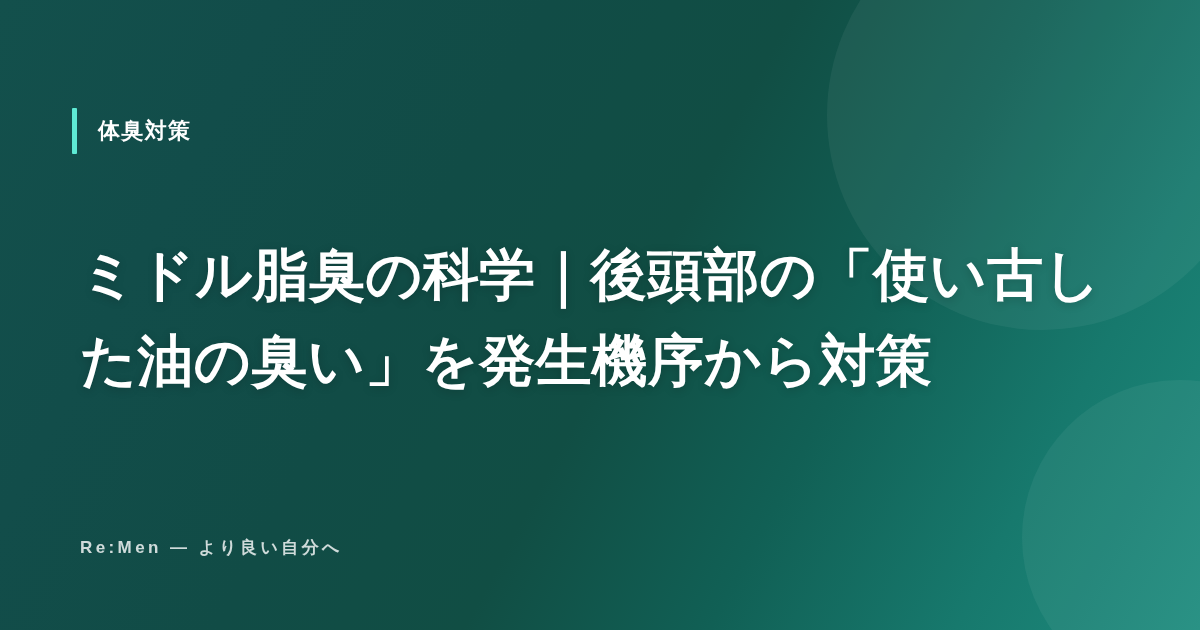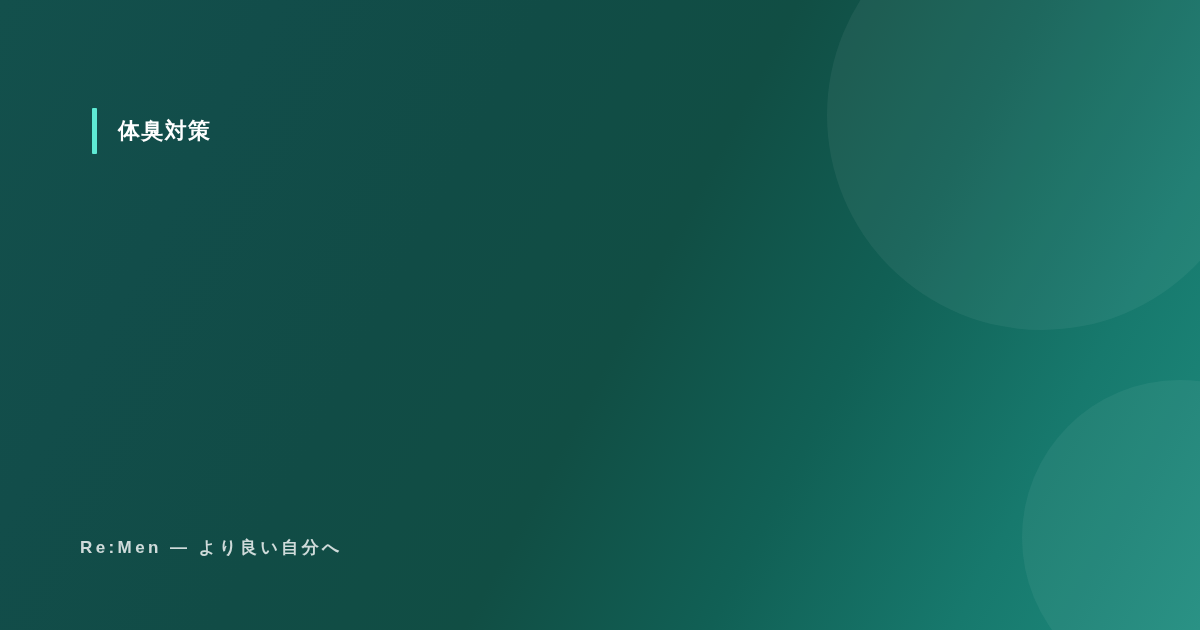--- a/index.html
+++ b/index.html
@@ -51,21 +51,21 @@
   
   .content {
     position: absolute;
     inset: 0;
     padding: 0 80px;
     box-sizing: border-box;
   }
 
   .category {
     position: absolute;
-    left: 92px;
+    left: 72px;
     top: 108px;
     display: flex;
     align-items: center;
     height: 46px;
   }
   .category-bar {
     width: 5px;
     height: 46px;
     background: #5eead4;
     border-radius: 1px;
@@ -115,17 +115,18 @@
   <div class="blob blob-top"></div>
   <div class="blob blob-bottom"></div>
 
   <div class="content">
 
     <div class="category">
       <span class="category-bar"></span>
       <span class="category-label">体臭対策</span>
     </div>
 
+    <h1 class="title">ミドル脂臭の科学｜後頭部の「使い古した油の臭い」を発生機序から対策</h1>
 
     <div class="footer">Re:Men — より良い自分へ</div>
 
   </div>
 </div>
 
 </body></html>

